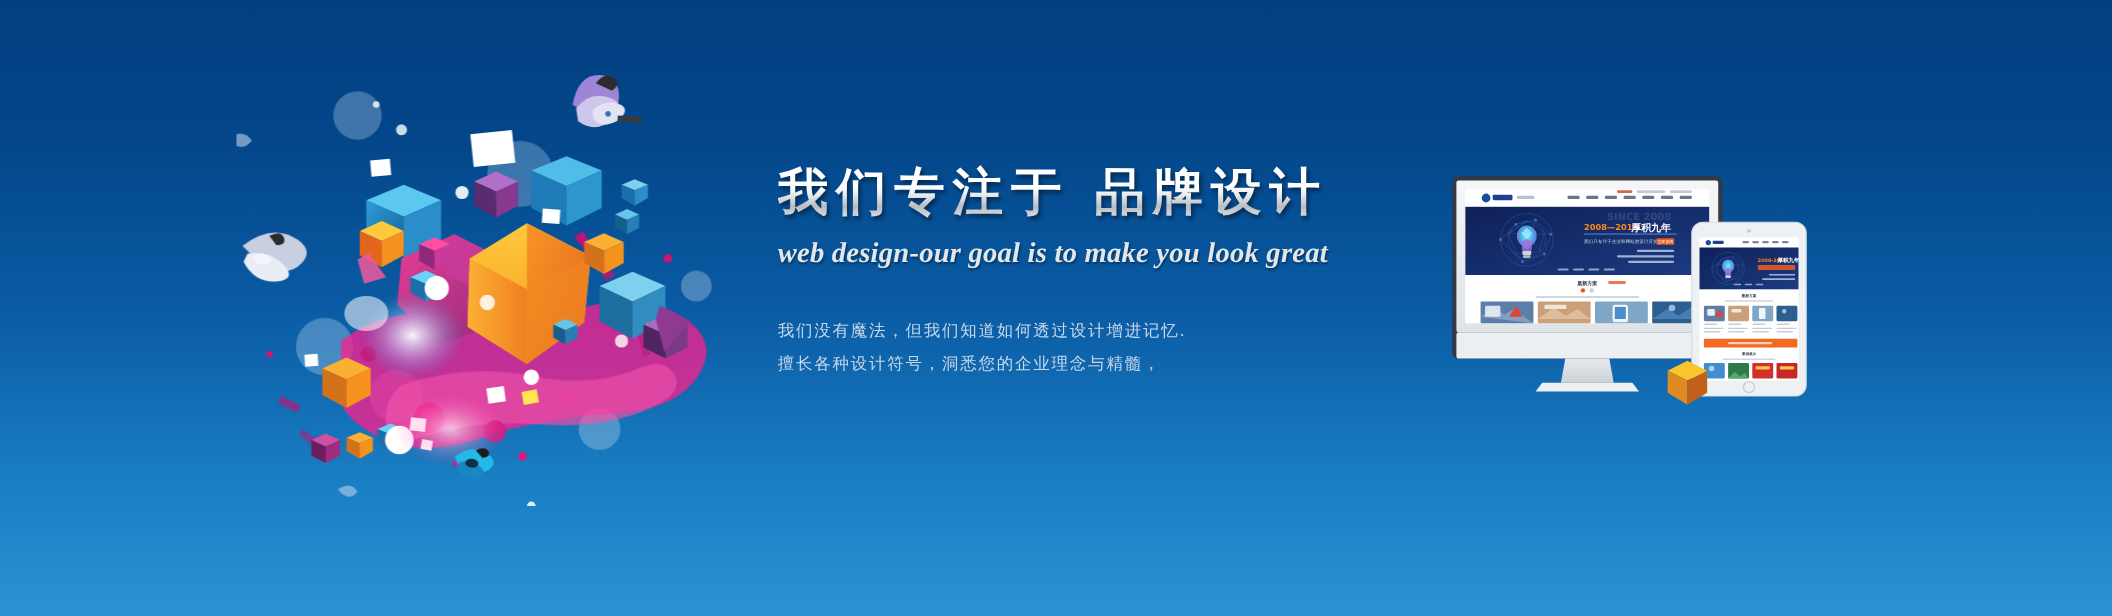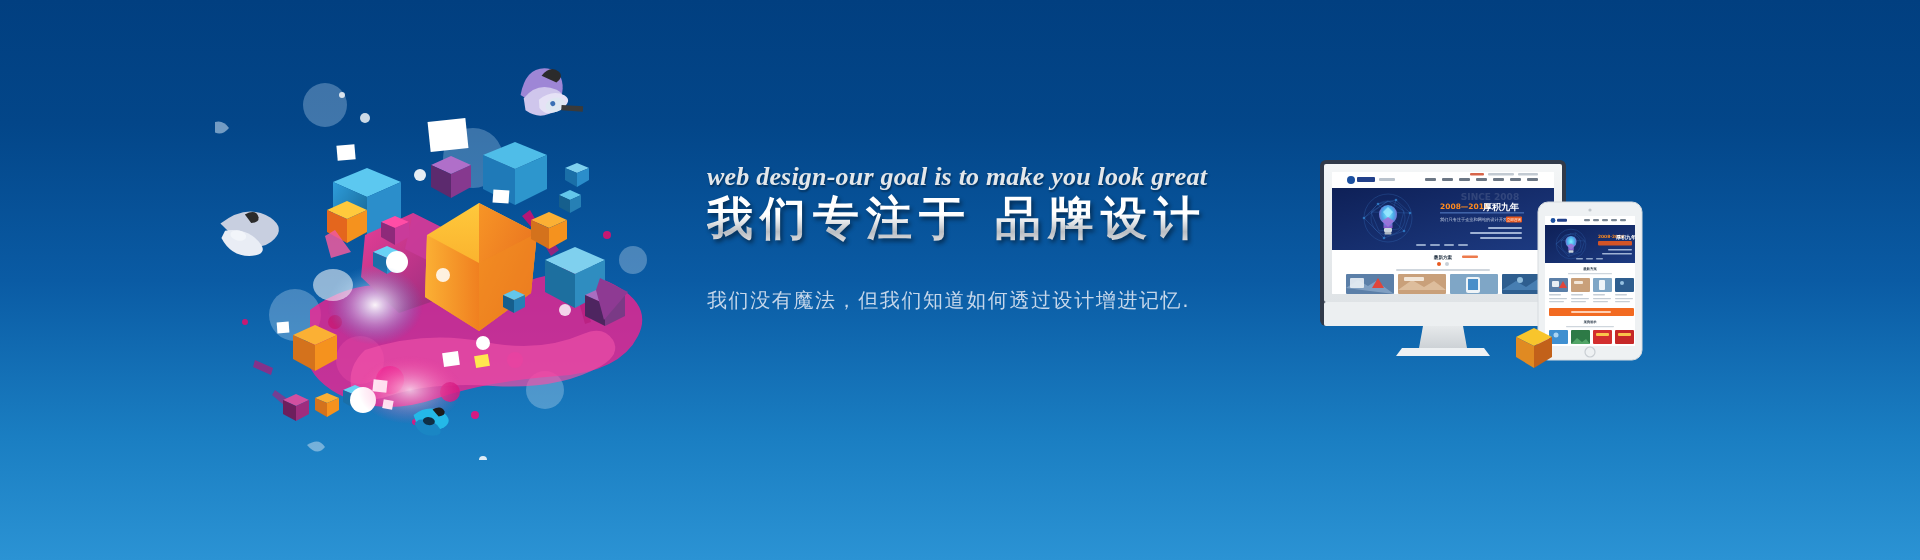--- a/index.html
+++ b/index.html
@@ -64,21 +64,21 @@
     color:#e3e7ea;
     text-shadow:1px 2px 2px rgba(0,0,0,0.40);
     white-space:nowrap;
   }
 
   #paragraph {
     margin-top:40px;
   }
   .pline {
     font-family:"DejaVu Sans", sans-serif;
-    font-size:20px;
+    font-size:15px;
     letter-spacing:1.6px;
     line-height:30px;
     color:#c6d7ea;
     white-space:nowrap;
   }
 
   
   #devices {
     position:absolute;
     left:1320px; top:160px;
@@ -321,26 +321,27 @@
         <path d="M18 2 q8-6 12 0 q2 4 -5 6z" fill="#1c1c1c"></path>
         <ellipse cx="16" cy="14" rx="6" ry="4" fill="#0f2f46"></ellipse>
       </g>
 
       <path d="M-8 66 q14-10 22 2 q-10 12 -22 -2z" fill="#cfe2f2" opacity=".55"></path>
       <path d="M92 385 q12-8 18 2 q-8 10 -18 -2z" fill="#cfe2f2" opacity=".5"></path>
     </svg>
   </div>
 
   <div id="textblock">
+    <div id="headline">我们专注于 品牌设计</div>
+
     <div id="subtitle">web design-our goal is to make you look great</div>
-
-    <div id="headline">我们专注于 品牌设计</div>
 
     <div id="paragraph">
       <div class="pline">我们没有魔法，但我们知道如何透过设计增进记忆.</div>
+      <div class="pline">擅长各种设计符号，洞悉您的企业理念与精髓，</div>
     </div>
   </div>
 
   <div id="devices">
     <svg viewBox="0 0 340 250" xmlns="http://www.w3.org/2000/svg">
       <defs>
         <linearGradient id="bezel" x1="0" y1="0" x2="0" y2="1">
           <stop offset="0%" stop-color="#f4f6f7"></stop>
             <stop offset="100%" stop-color="#dfe3e6"></stop>
         </linearGradient>

